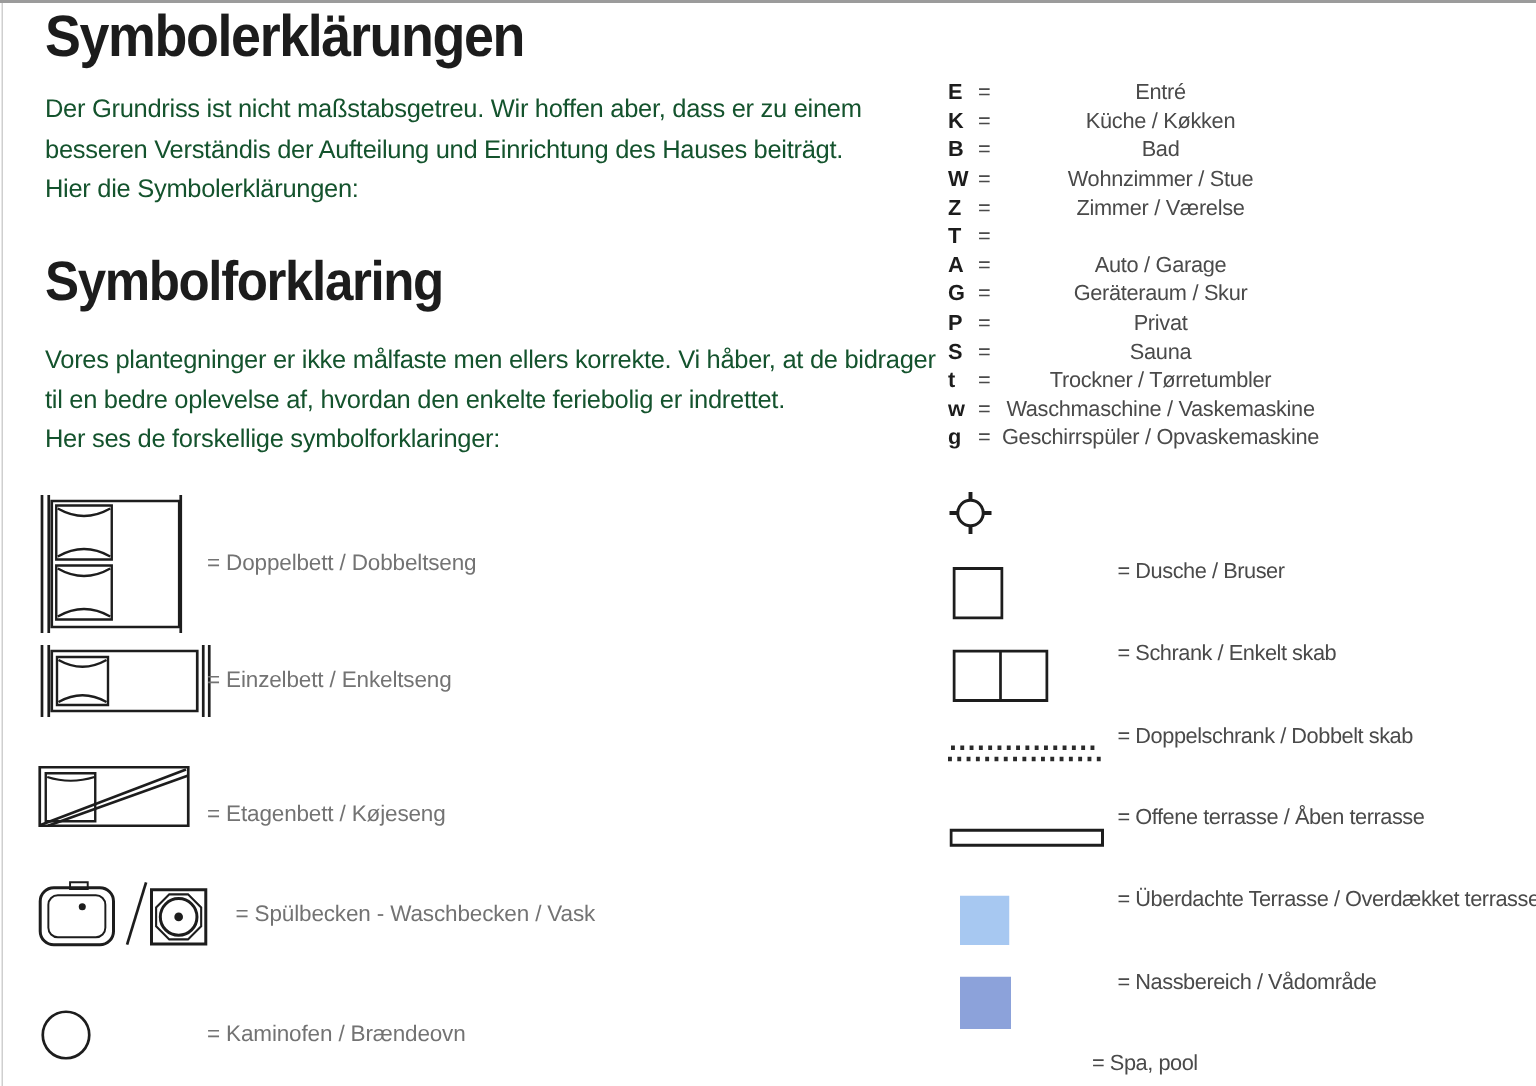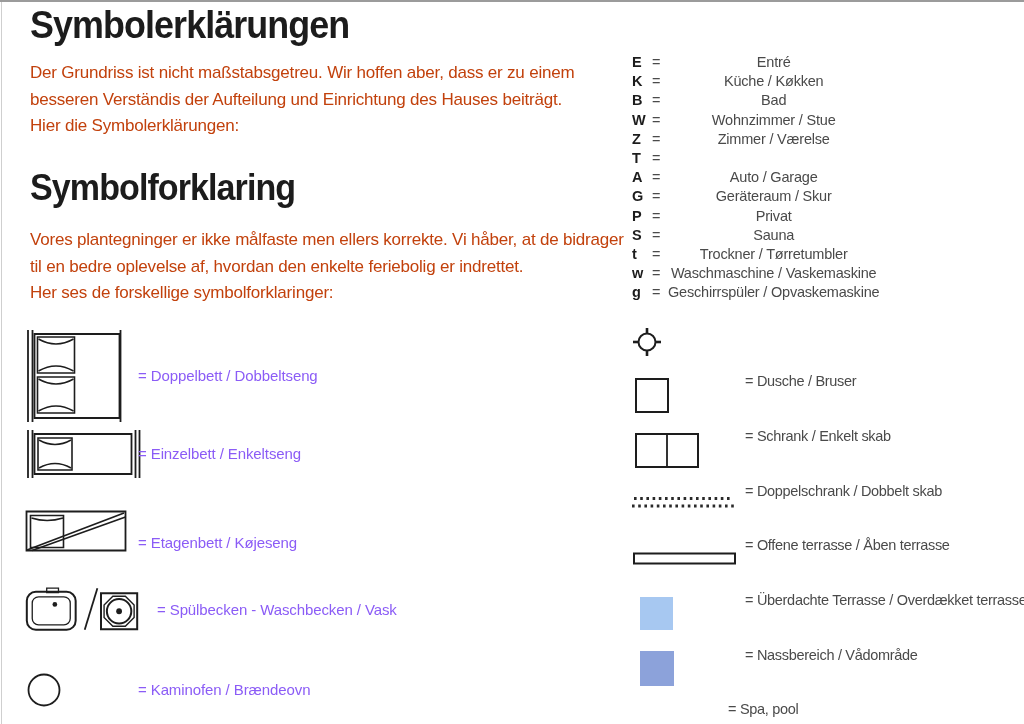--- a/index.html
+++ b/index.html
@@ -7,22 +7,22 @@
     width:1024px;height:724px;position:relative;background:#ffffff;
     font-family:"Liberation Sans","DejaVu Sans",sans-serif;overflow:hidden;
   }
   .page{position:absolute;inset:0;}
   .edge-top{position:absolute;left:0;top:0;width:1024px;height:2px;background:#9b9b9b;}
   .edge-left{position:absolute;left:1px;top:2px;width:1px;height:722px;background:#cfcfcf;}
   h1,h2{margin:0;color:#1c1c1c;font-weight:700;letter-spacing:-1px;
         transform:scaleX(.92);transform-origin:left center;white-space:nowrap;}
   h1{font-size:39px;} h2{font-size:37px;}
   .abs{position:absolute;}
-  .intro{color:#c2410c;font-size:17px;line-height:26.5px;letter-spacing:-0.2px;}
-  .sym-label{color:#8b5cf6;font-size:15px;white-space:nowrap;letter-spacing:-0.1px;}
+  .intro{color:#14532d;font-size:17px;line-height:26.5px;letter-spacing:-0.2px;}
+  .sym-label{color:#737373;font-size:15px;white-space:nowrap;letter-spacing:-0.1px;}
   .r-label{color:#4a4a4a;font-size:14.5px;white-space:nowrap;letter-spacing:-0.3px;margin-top:40px;}
   .abbr-list{left:632px;top:54px;}
   .abbr-row{display:grid;grid-template-columns:20px 16px auto;height:19.2px;
             align-items:baseline;font-size:14.5px;letter-spacing:-0.2px;}
   .abbr-letter{font-weight:700;color:#1c1c1c;}
   .abbr-eq{color:#4a4a4a;}
   .abbr-label{color:#4a4a4a;white-space:nowrap;text-align:center;}
   svg{display:block;}
   svg *{vector-effect:non-scaling-stroke;}
   .ln{stroke:#1d1d1d;fill:none;}

